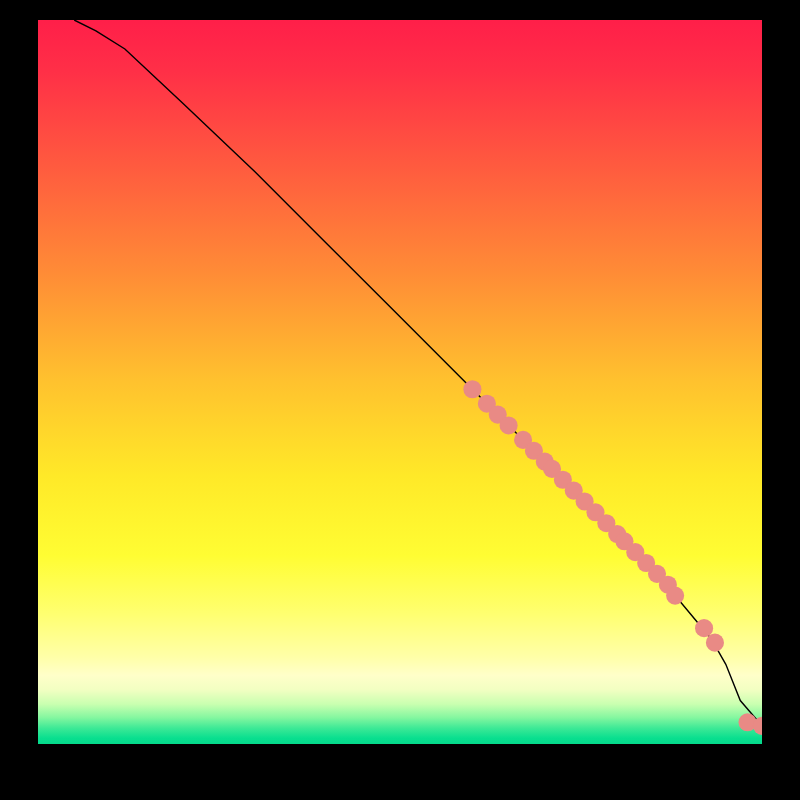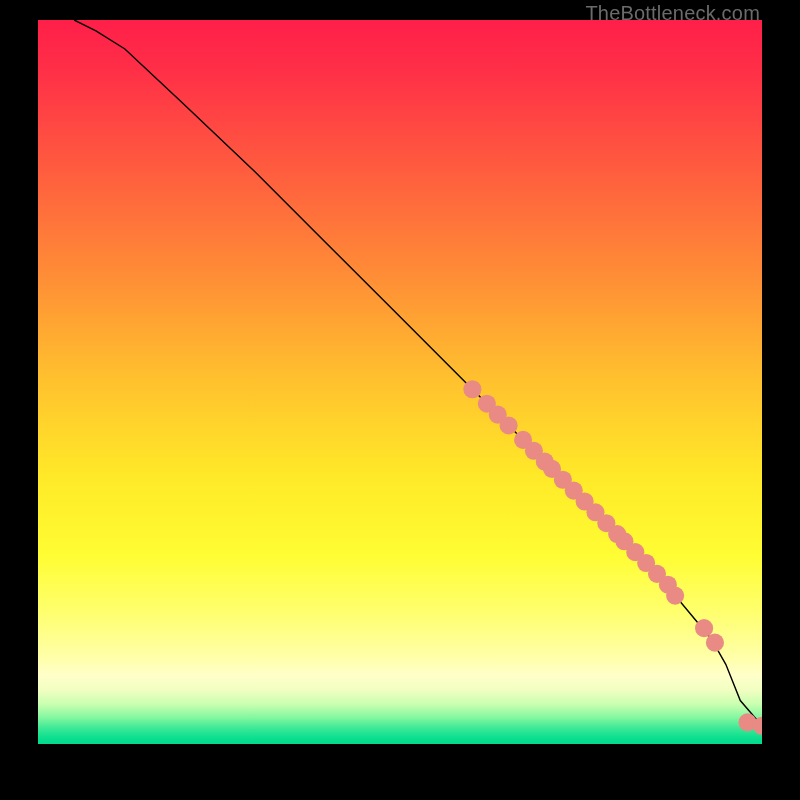--- a/index.html
+++ b/index.html
@@ -41,21 +41,20 @@
     font-weight: 500;
     letter-spacing: 0.2px;
     user-select: none;
   }
 </style>
 </head>
 <body>
 
 <div class="stage">
 
-  <div class="watermark">TheBottleneck.com</div>
 
   <div class="plot">
     <svg class="gradient" viewBox="0 0 100 100" preserveAspectRatio="none">
       <defs>
         <linearGradient id="bg" x1="0" y1="0" x2="0" y2="1">
             <stop offset="0.00%" stop-color="#ff1f49"></stop>
             <stop offset="7.00%" stop-color="#ff2f47"></stop>
             <stop offset="20.00%" stop-color="#ff5a3f"></stop>
             <stop offset="35.00%" stop-color="#ff8c36"></stop>
             <stop offset="50.00%" stop-color="#ffc22e"></stop>

